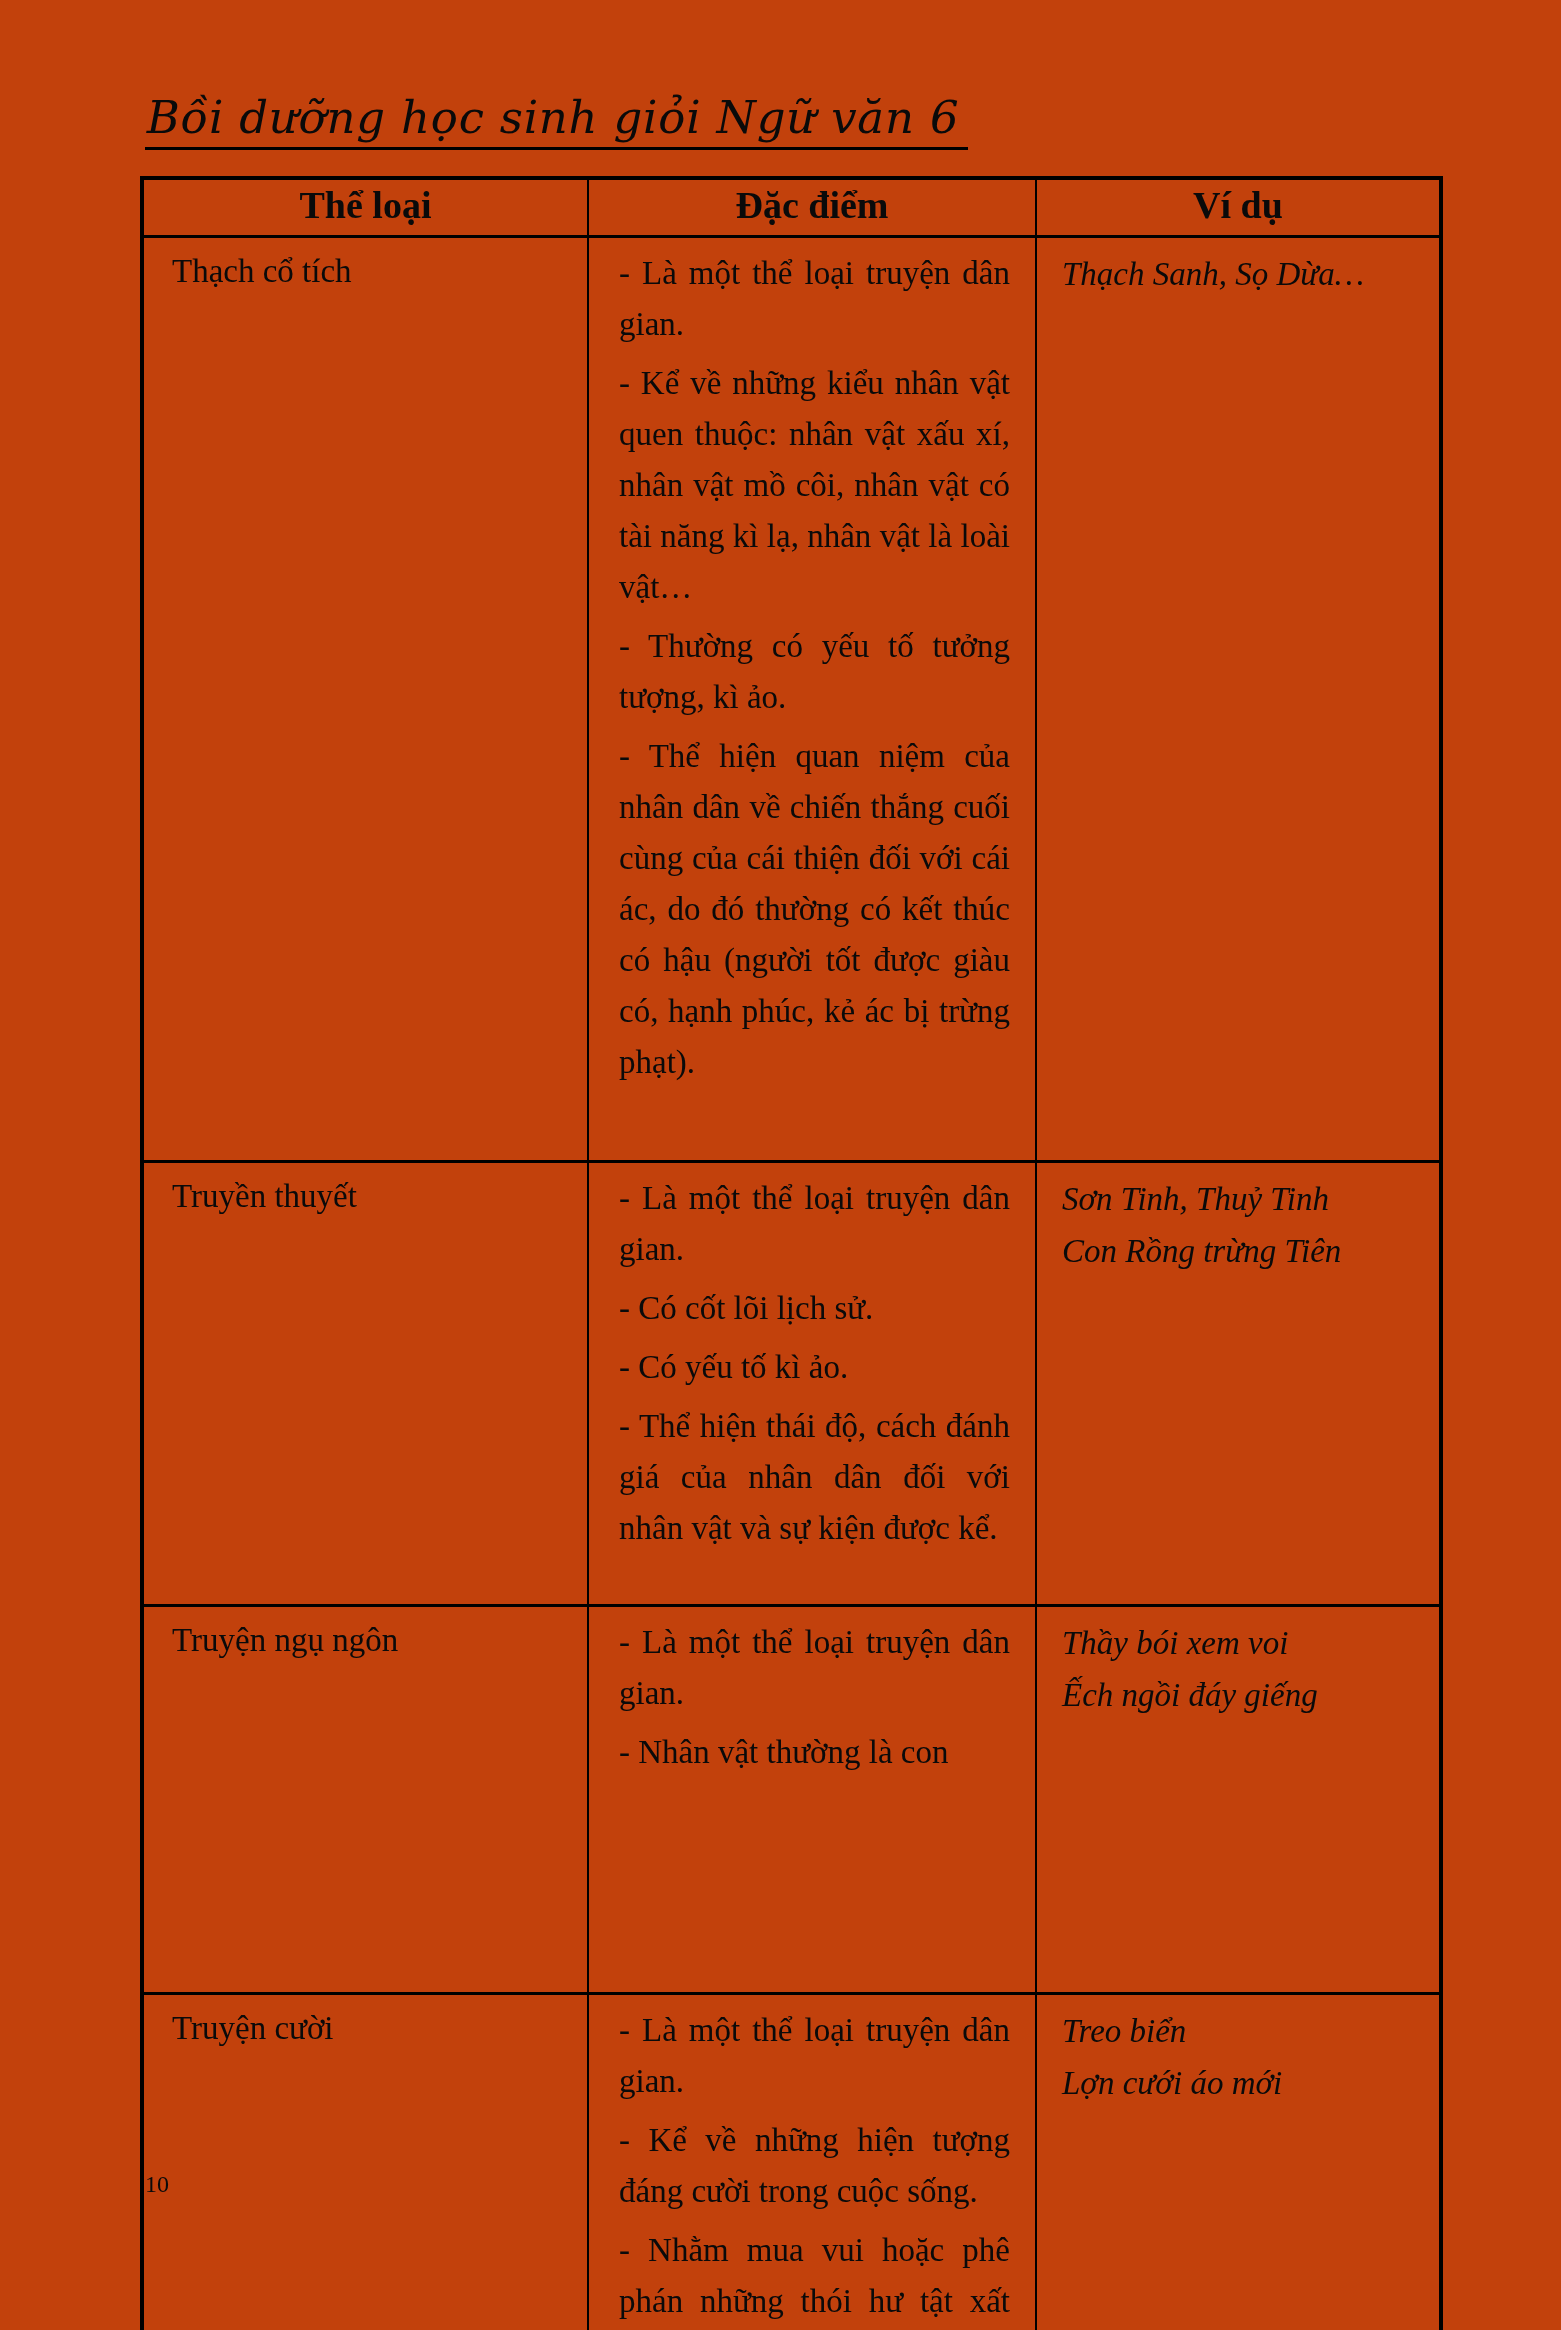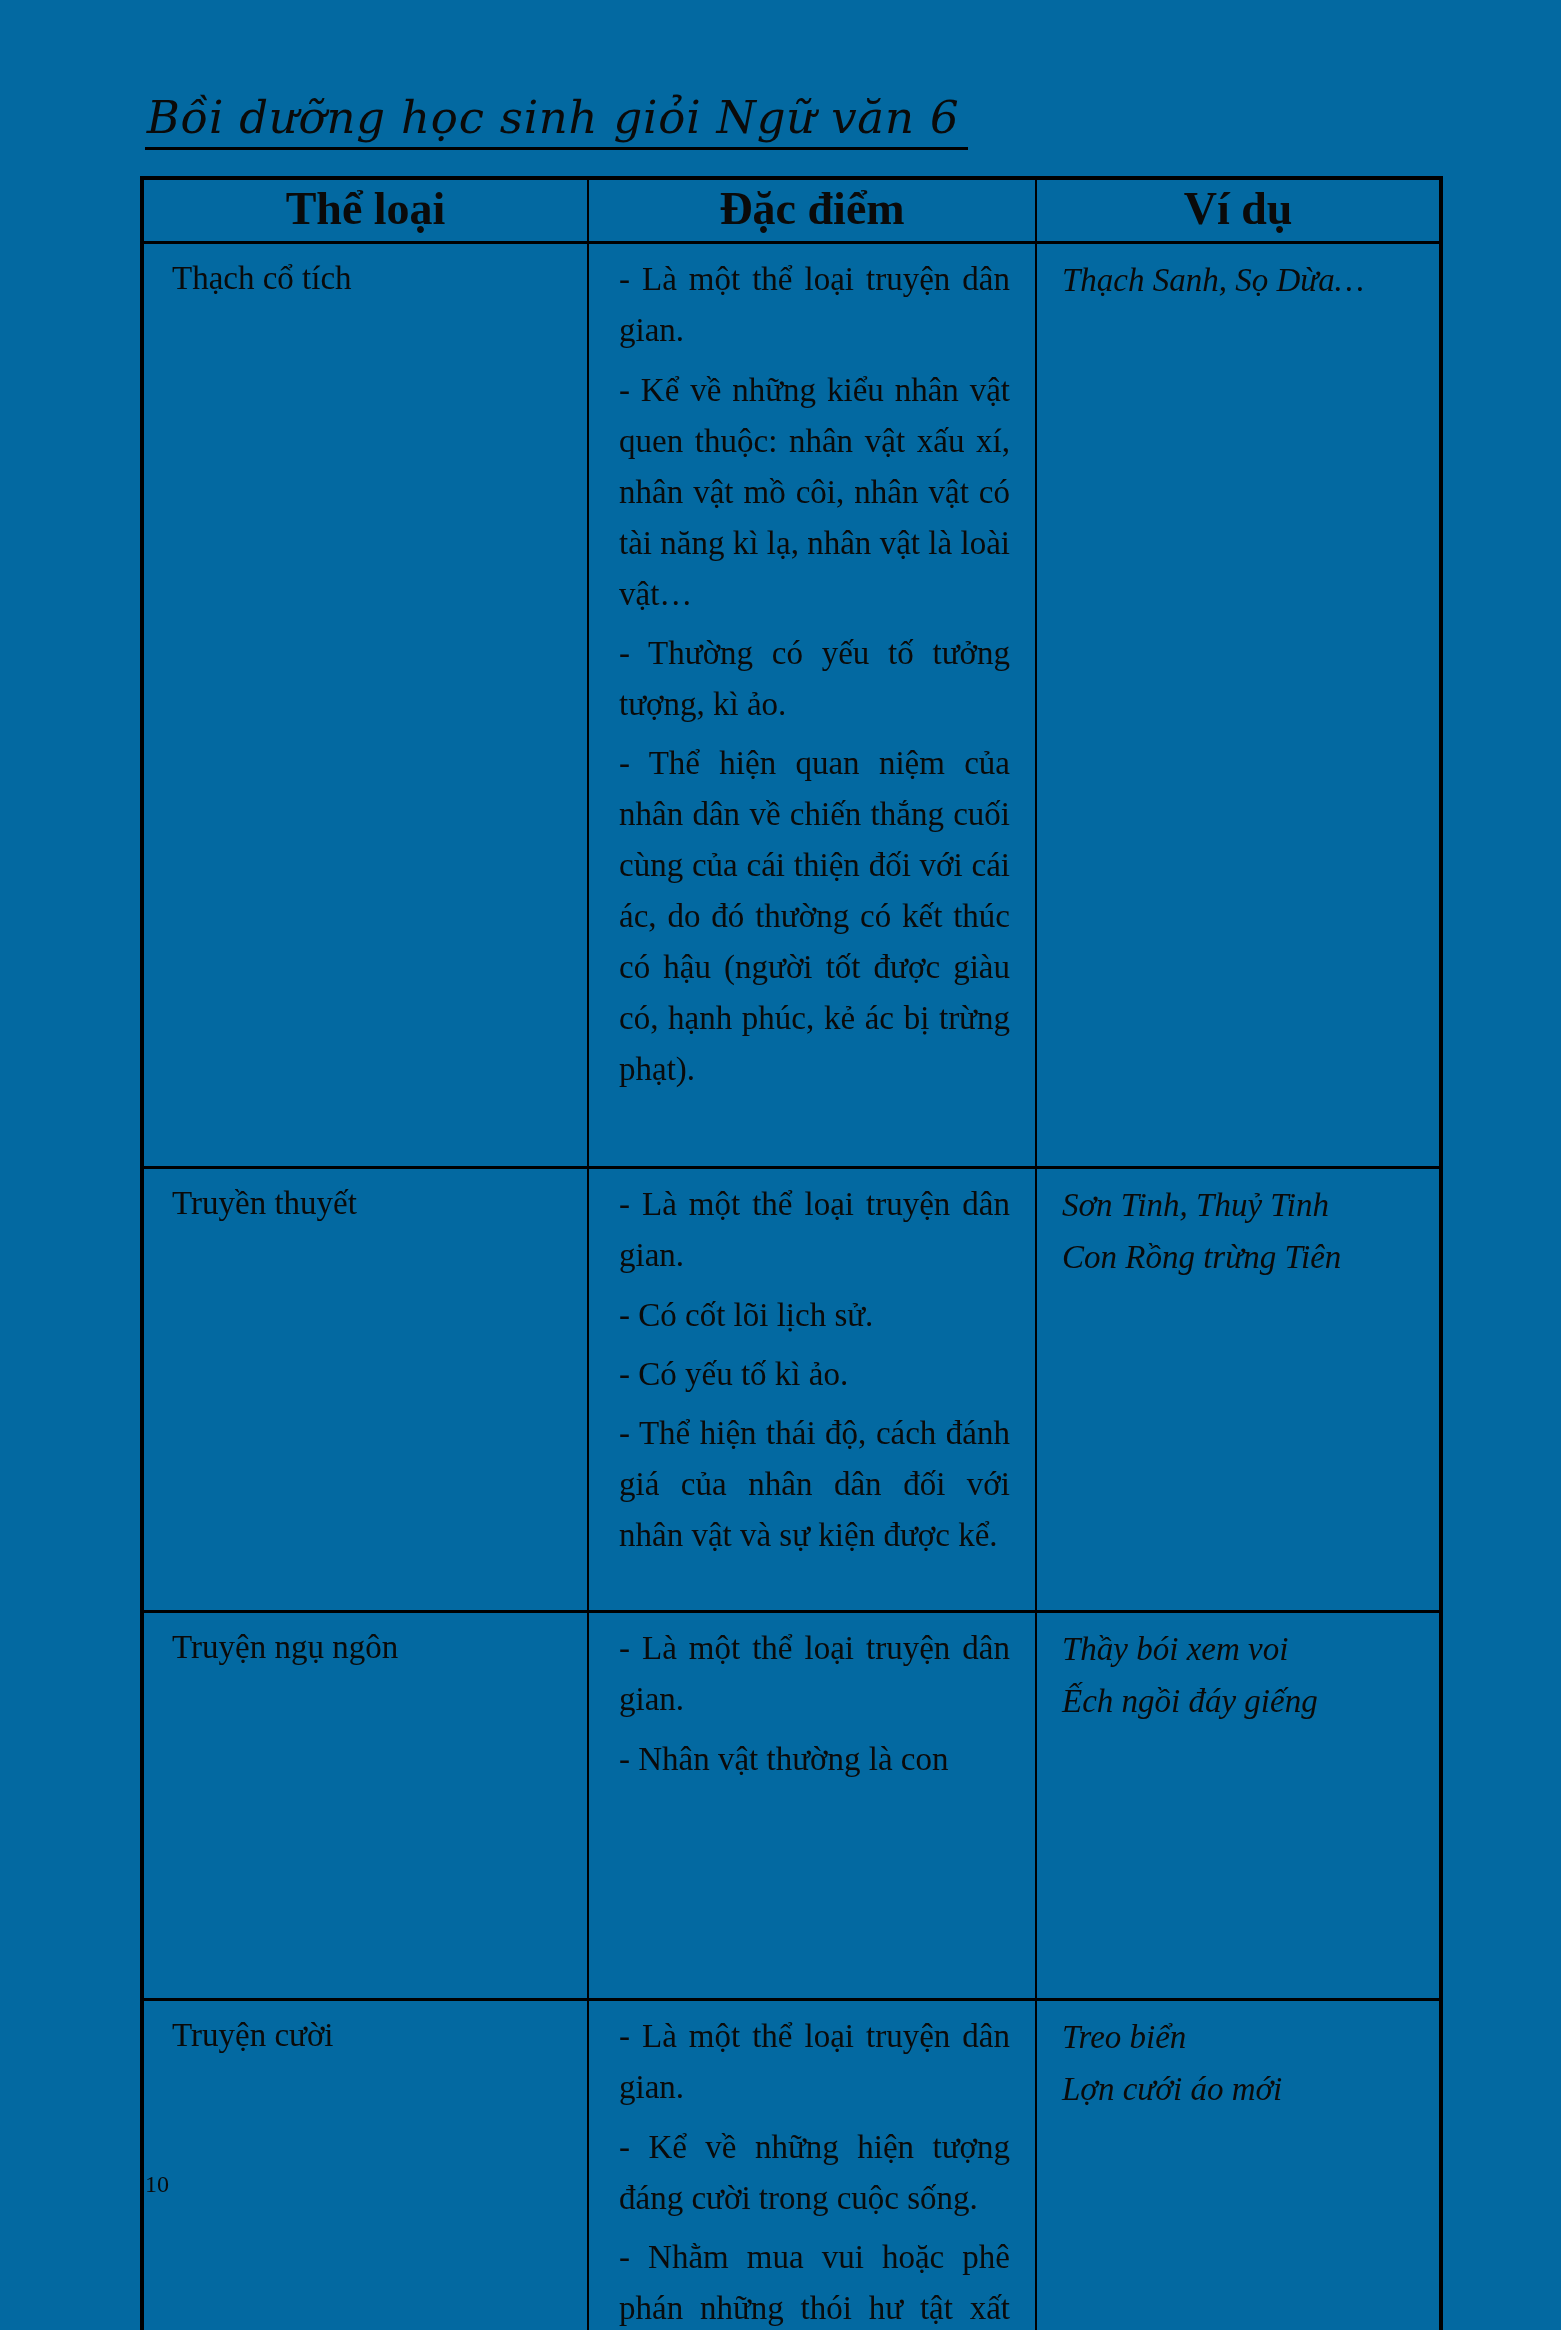--- a/index.html
+++ b/index.html
@@ -1,19 +1,19 @@
 <!DOCTYPE html>
 <html style="font-size:13.2px"><head>
 <meta charset="utf-8">
 <style>
   html,body{margin:0;padding:0;background:#e8e8e8;}
   .page{
     position:relative;
     width:1561px;height:2330px;
-    background:#0369a1;
+    background:#c2410c;
     color:#0a0a0a;
     font-family:"Liberation Serif","DejaVu Serif",serif;
     overflow:hidden;
   }
   
   .book-header{
     position:absolute;left:145px;top:93px;
   }
   .book-title{
     display:inline-block;
@@ -41,21 +41,21 @@
     overflow:hidden;
   }
   .genre-table thead tr{height:58px;}
   .genre-table tbody tr:nth-child(1){height:925px;}
   .genre-table tbody tr:nth-child(2){height:444px;}
   .genre-table tbody tr:nth-child(3){height:388px;}
   .genre-table tbody tr:nth-child(4){height:168px;}
   .genre-table th{
     vertical-align:middle;
     text-align:center;
-    font-size:46px;
+    font-size:38px;
     font-weight:bold;
     padding:1.7px 0 6.6px 0;
   }
   td.genre{
     padding:8.3px 16.5px 0 28px;
     font-size:33px;
     line-height:51px;
   }
   td.features{
     padding:10px 25px 0 30px;

